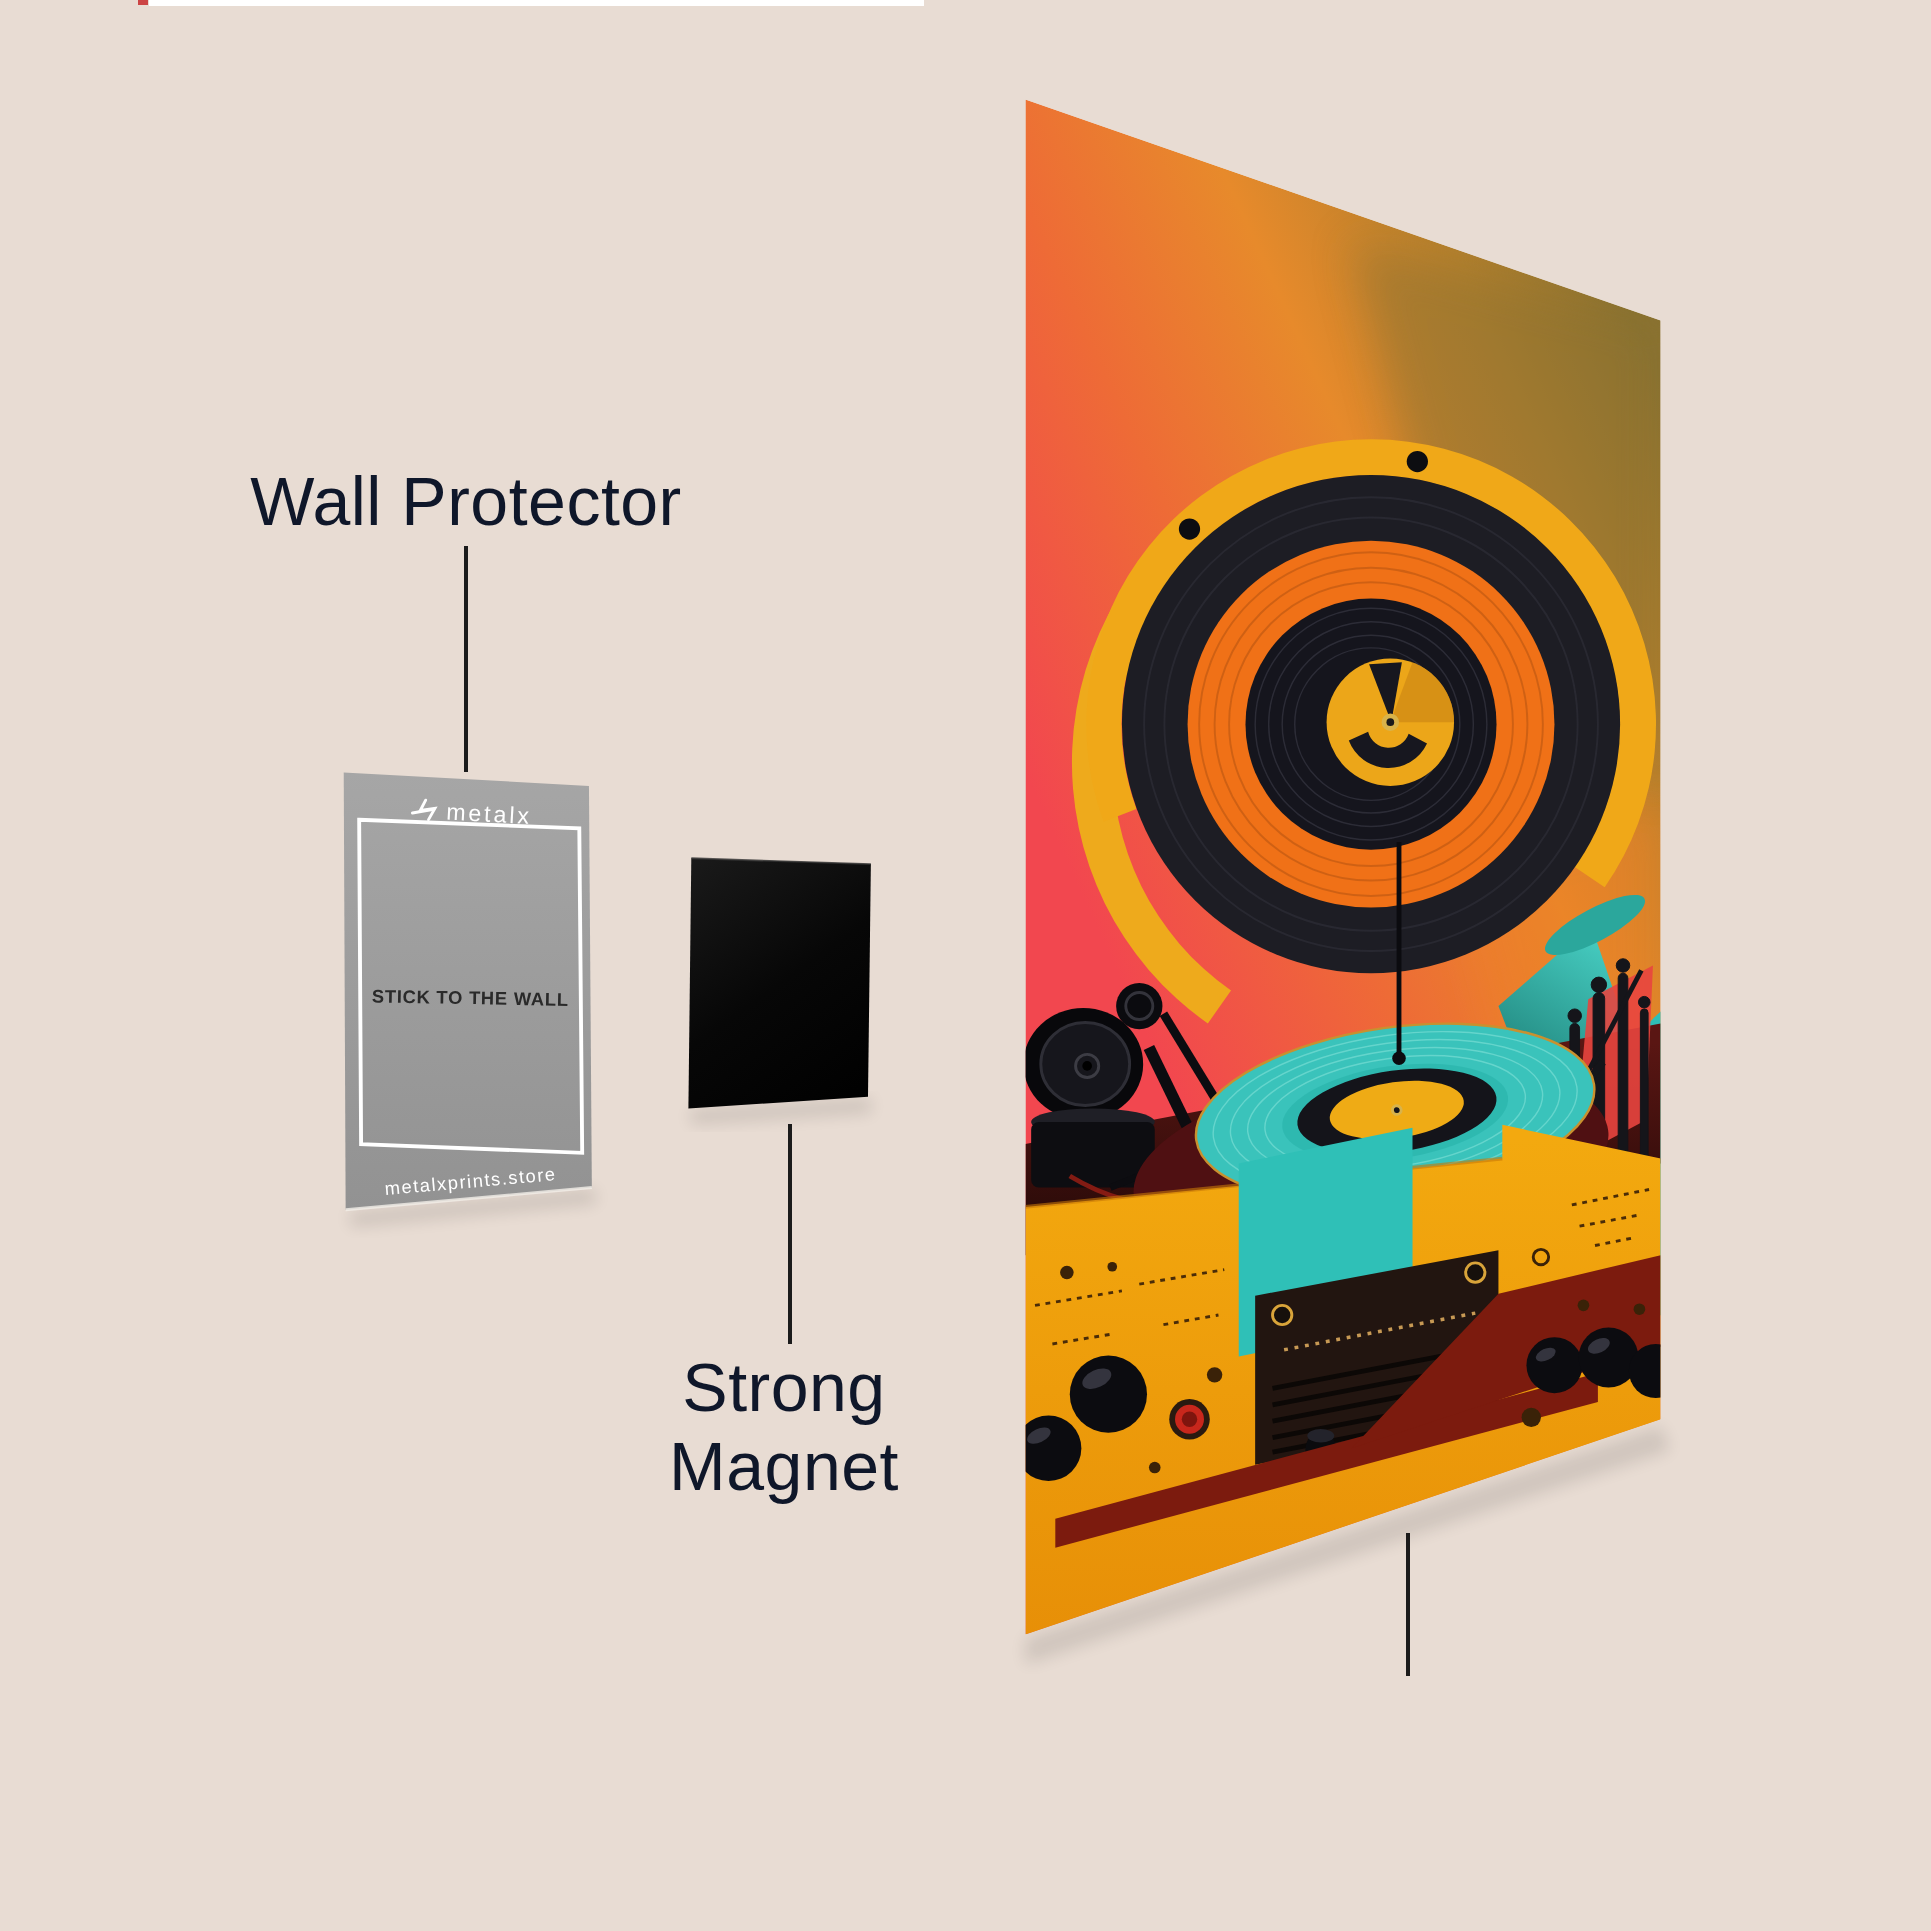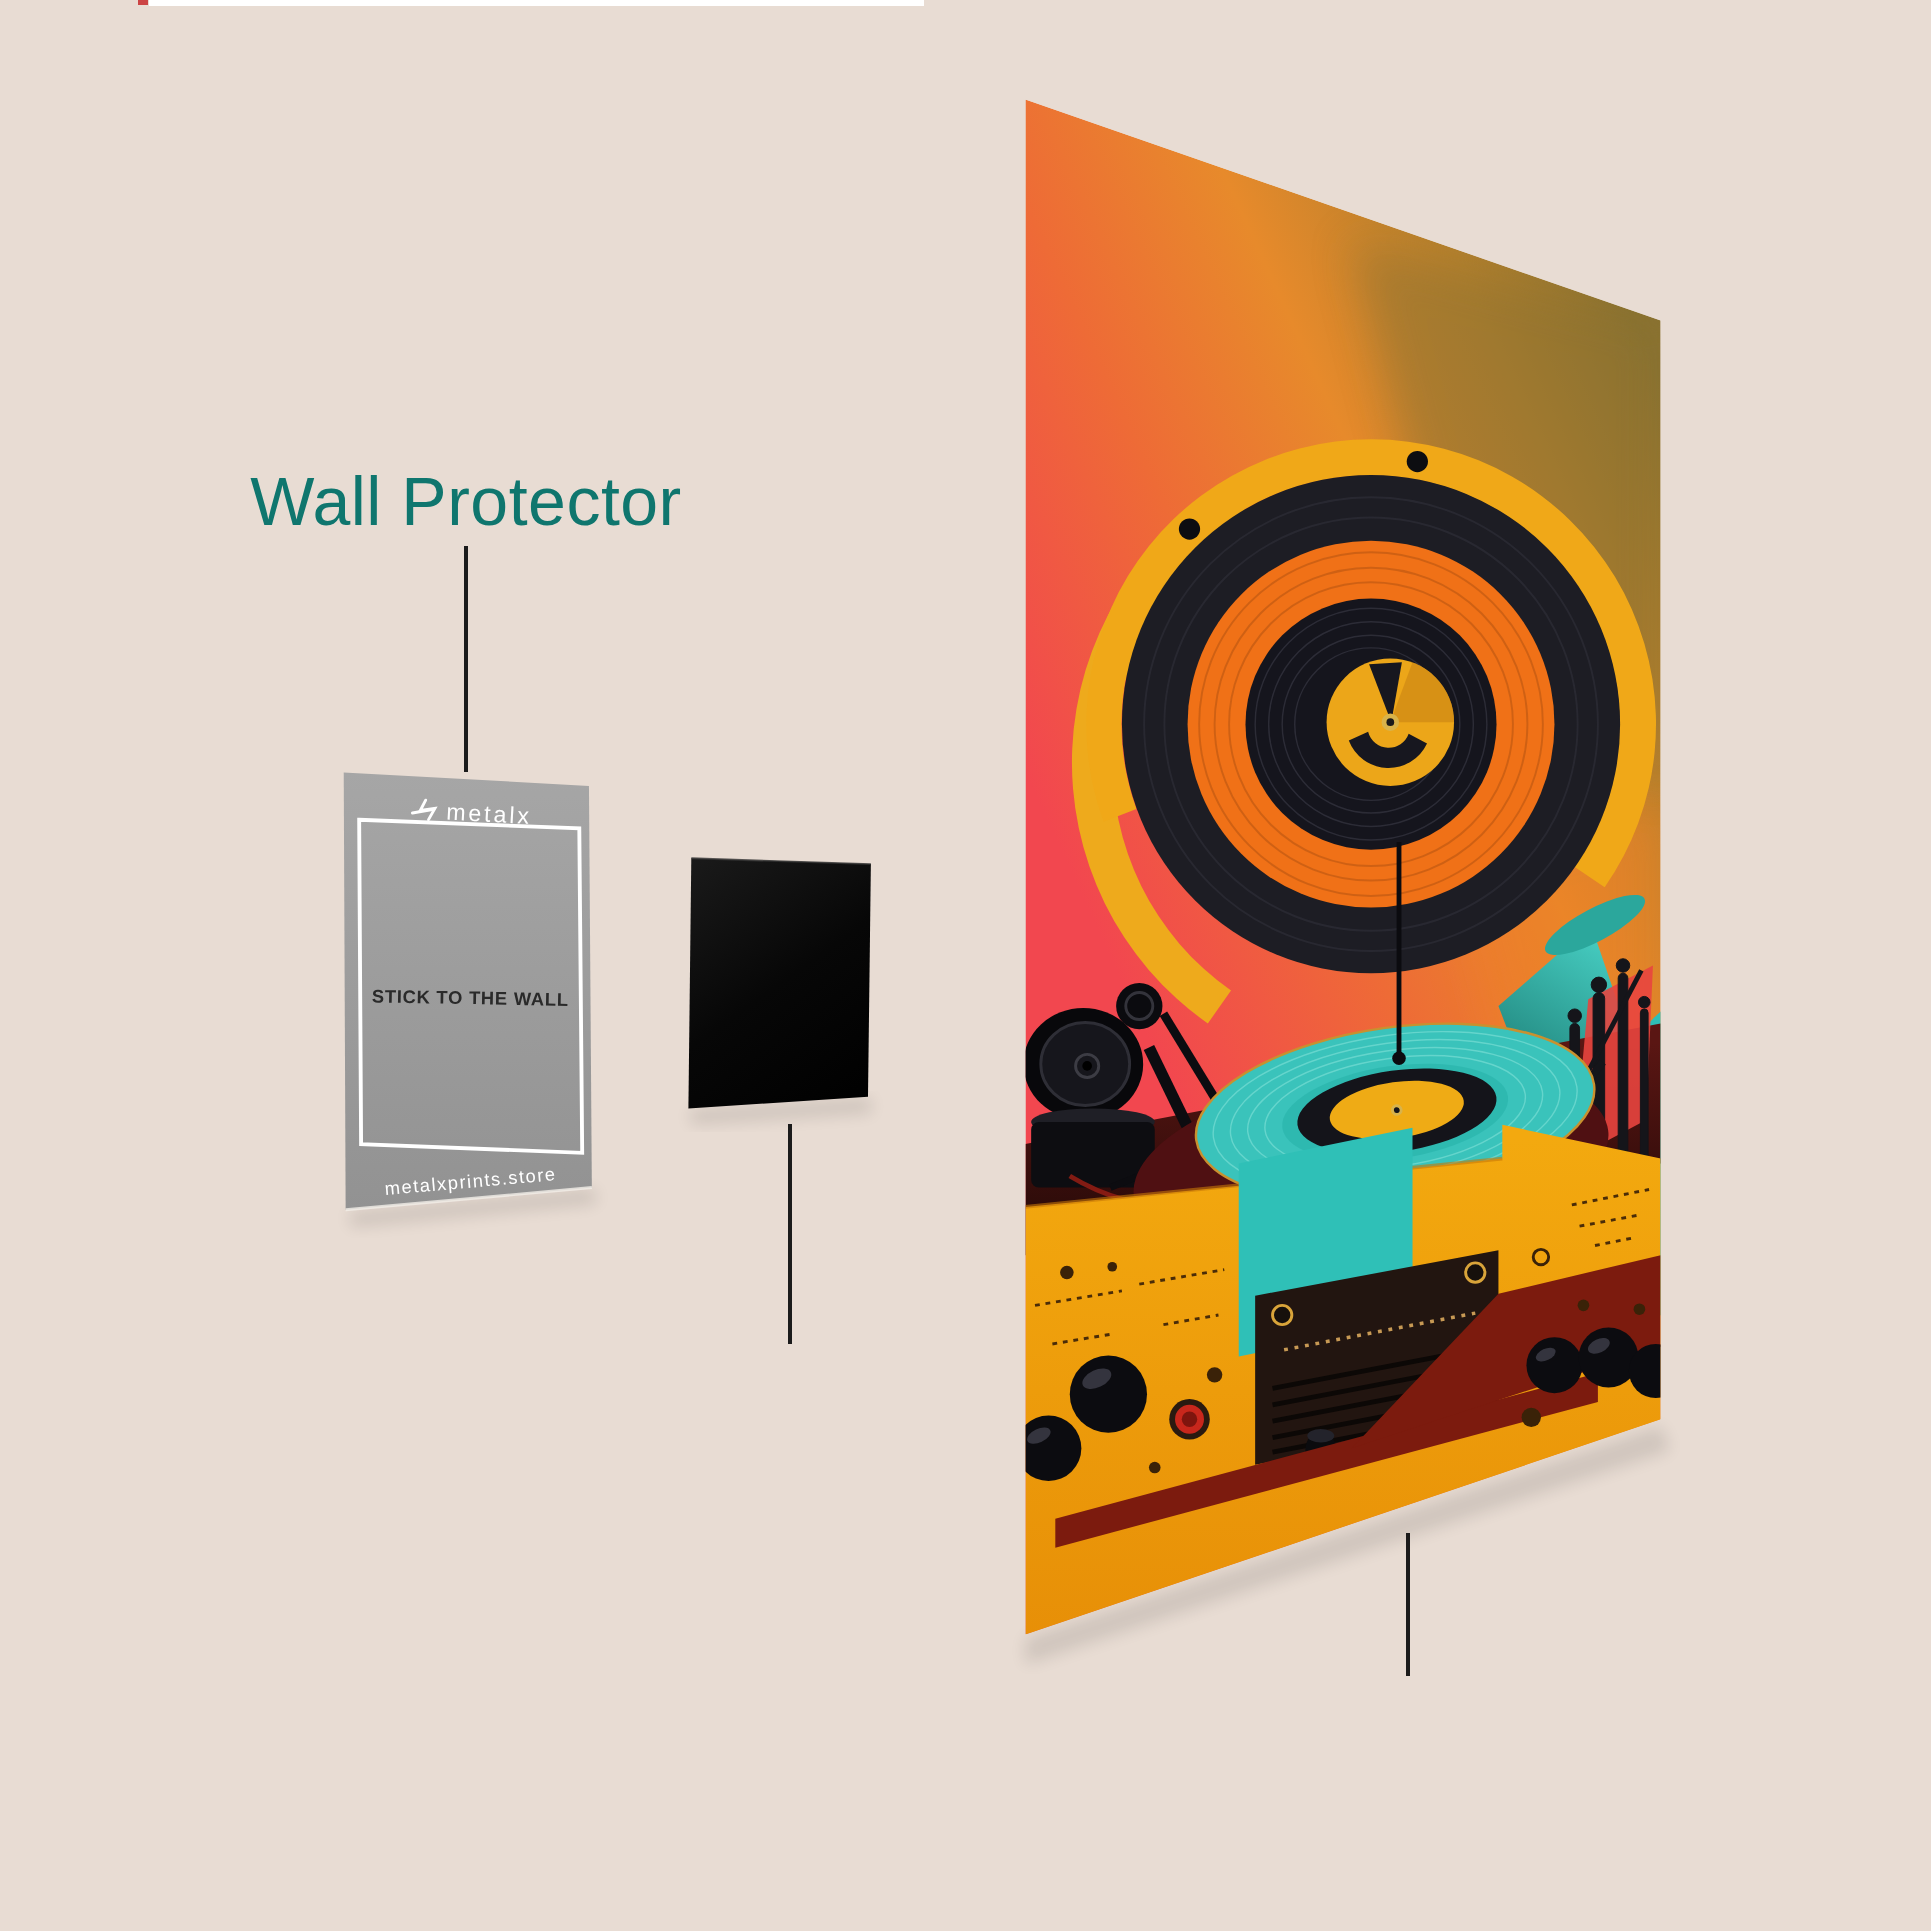--- a/index.html
+++ b/index.html
@@ -9,21 +9,21 @@
   }
   .art{position:absolute;left:0;top:0;z-index:1;}
   .topbar-white{position:absolute;left:149px;top:0;width:775px;height:5.8px;background:#ffffff;z-index:3;}
   .topbar-red{position:absolute;left:138px;top:0;width:9.7px;height:4.8px;background:#cc4444;z-index:3;}
   .leader{position:absolute;width:3.9px;background:#1b1b1b;z-index:2;}
   .leader.l1{left:464px;top:546px;height:226px;}
   .leader.l2{left:788px;top:1124px;height:220px;}
   .leader.l3{left:1406px;top:1533px;height:143px;}
   .biglabel{
     position:absolute;z-index:2;font-size:68px;letter-spacing:0.5px;
-    color:#0f766e;white-space:nowrap;transform:translateX(-50%);
+    color:#0f172a;white-space:nowrap;transform:translateX(-50%);
   }
   .biglabel.wall{left:466px;top:462px;}
   .biglabel.magnet{left:784px;top:1348px;text-align:center;line-height:79px;}
   .biglabel.poster{left:1427px;top:1684px;}
 </style>
 </head>
 <body>
 
 <div class="canvas">
 
@@ -258,15 +258,19 @@
         </g>
       </g>
     </g>
   </svg>
 
   <div class="leader l1"></div>
   <div class="leader l2"></div>
   <div class="leader l3"></div>
 
   <div class="biglabel wall">Wall Protector</div>
+  <div class="biglabel magnet">
+    <div>Strong</div>
+    <div>Magnet</div>
+  </div>
 
 </div>
 
 
 </body></html>

